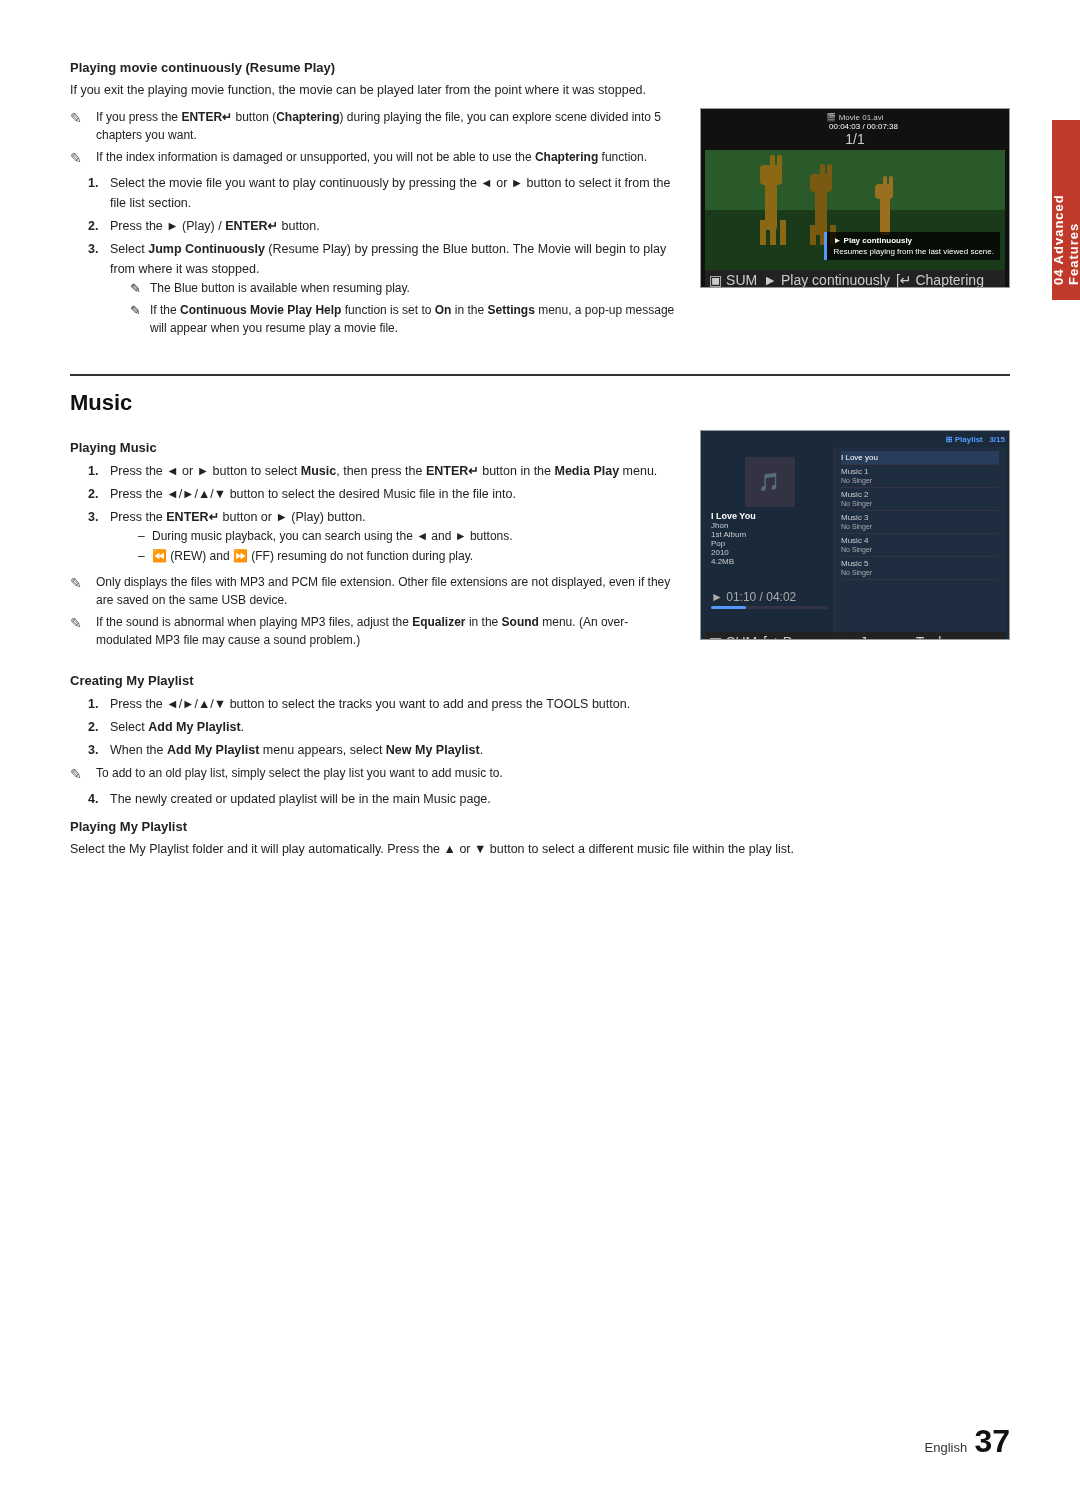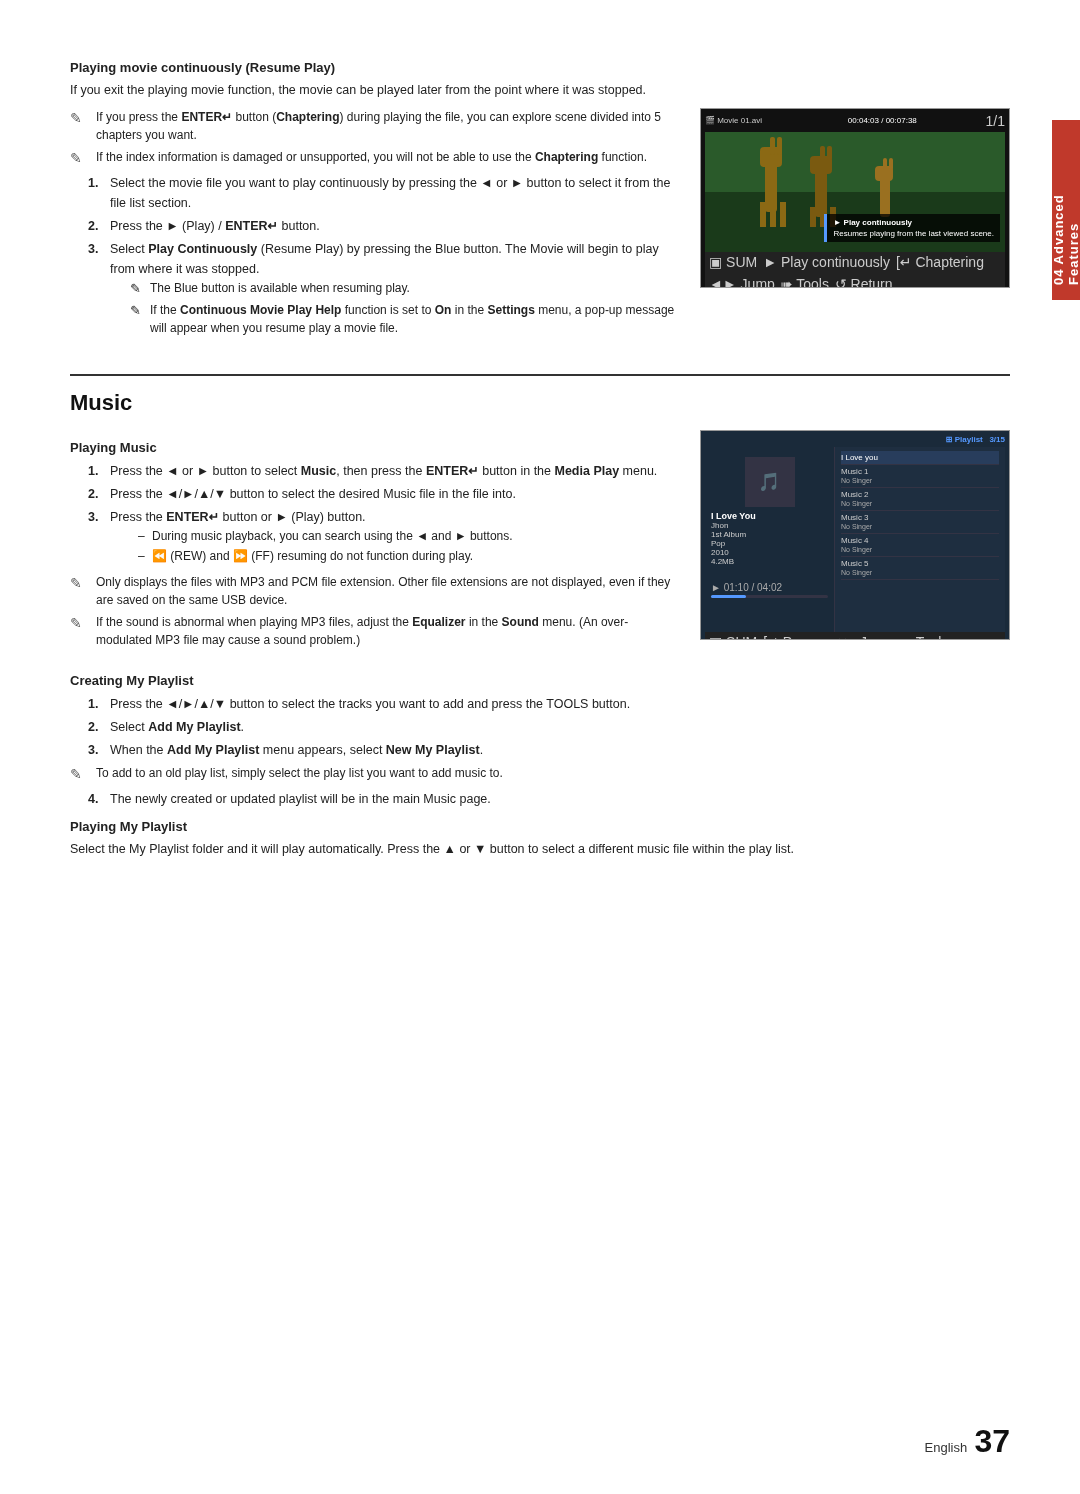--- a/index.html
+++ b/index.html
@@ -160,20 +160,21 @@
       flex-wrap: wrap;
     }
 
     .screenshot-header {
       display: flex;
       justify-content: space-between;
       align-items: center;
       margin-bottom: 3px;
       font-size: 9px;
       color: #ccc;
+      flex-direction: column;
     }
 
     .screenshot-content-movie {
       background: #2a4a2a;
       height: 120px;
       display: flex;
       align-items: flex-end;
       justify-content: flex-end;
       padding: 5px;
       position: relative;
@@ -261,23 +262,23 @@
       margin-top: 4px;
     }
 
     .music-info .song-title {
       color: #fff;
       font-size: 9px;
       font-weight: bold;
     }
 
     .music-progress {
-      margin-top: 16px;
+      margin-top: 24px;
       color: #aaa;
-      font-size: 10px;
+      font-size: 12px;
     }
 
     .progress-bar-outer {
       background: #334;
       height: 3px;
       margin-top: 2px;
       border-radius: 2px;
     }
 
     .progress-bar-inner {
@@ -366,21 +367,21 @@
           <div class="numbered-item">
             <span class="num-label">1.</span>
             <span>Select the movie file you want to play continuously by pressing the ◄ or ► button to select it from the file list section.</span>
           </div>
           <div class="numbered-item">
             <span class="num-label">2.</span>
             <span>Press the ► (Play) / <b>ENTER↵</b> button.</span>
           </div>
           <div class="numbered-item">
             <span class="num-label">3.</span>
-            <span>Select <b>Play Continuously</b> (Resume Play) by pressing the Blue button. The Movie will begin to play from where it was stopped.
+            <span>Select <b>Jump Continuously</b> (Resume Play) by pressing the Blue button. The Movie will begin to play from where it was stopped.
               <div class="sub-note">
                 <span class="sub-note-icon">✎</span>
                 <span>The Blue button is available when resuming play.</span>
               </div>
               <div class="sub-note">
                 <span class="sub-note-icon">✎</span>
                 <span>If the <b>Continuous Movie Play Help</b> function is set to <b>On</b> in the <b>Settings</b> menu, a pop-up message will appear when you resume play a movie file.</span>
               </div>
             </span>
           </div>

